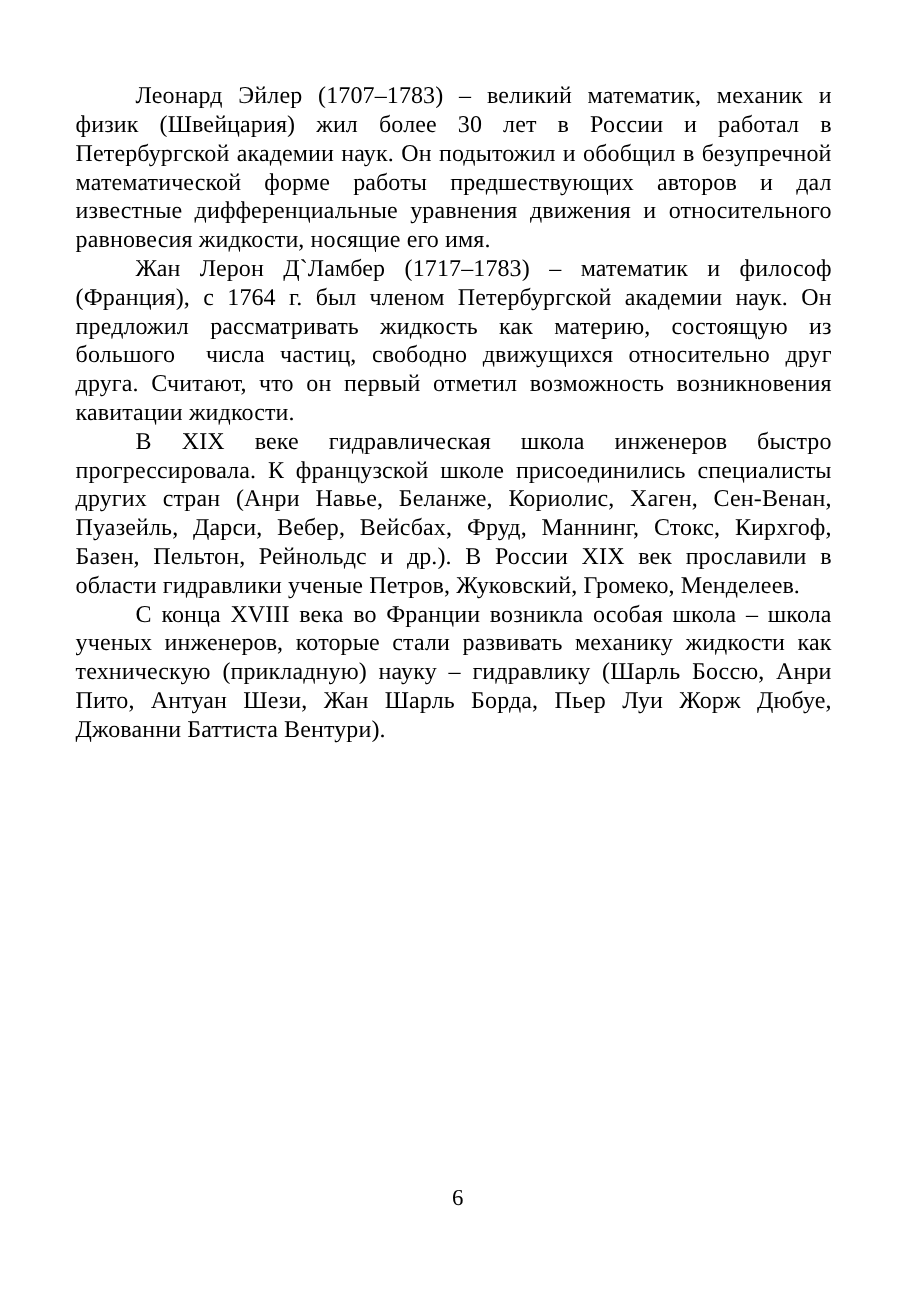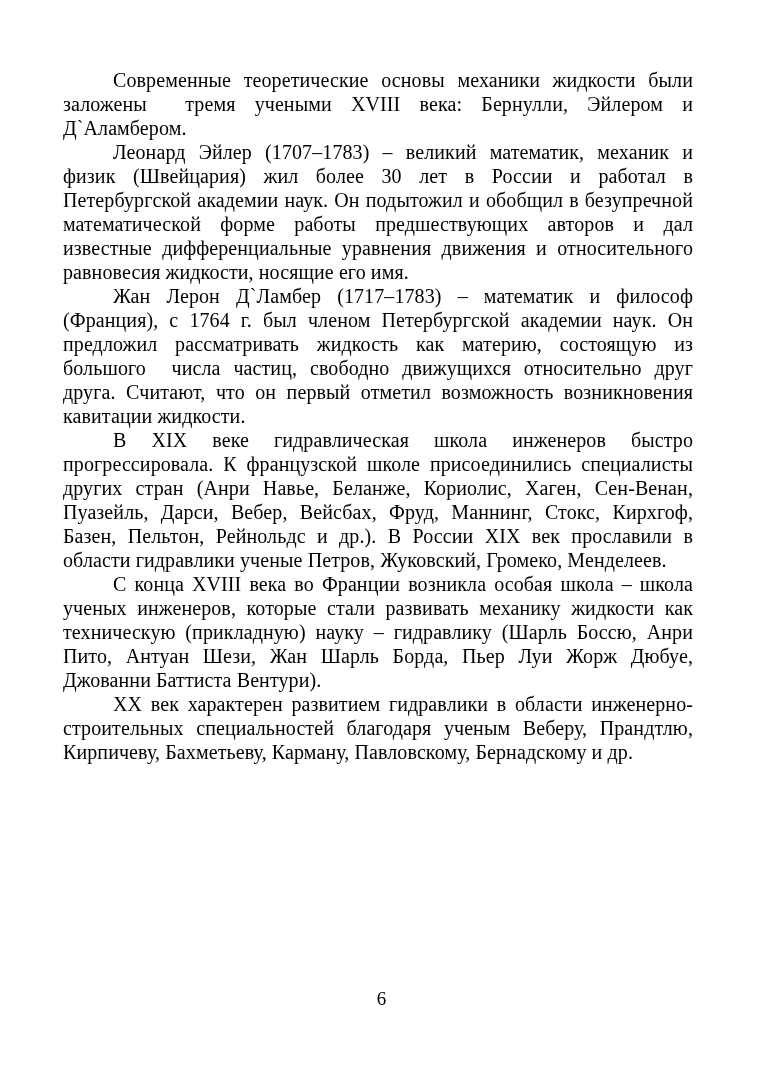--- a/index.html
+++ b/index.html
@@ -40,22 +40,20 @@
     text-align: center;
     font-size: 19px;
     line-height: 22px;
   }
 </style>
 </head>
 <body>
 
 <div class="page">
   <div class="text-block">
-    <p>Современные теоретические основы механики жидкости были заложены  тремя учеными XVIII века: Бернулли, Эйлером и Д`Аламбером.</p>
     <p>Леонард Эйлер (1707–1783) – великий математик, механик и физик (Швейцария) жил более 30 лет в России и работал в Петербургской академии наук. Он подытожил и обобщил в безупречной математической форме работы предшествующих авторов и дал известные дифференциальные уравнения движения и относительного равновесия жидкости, носящие его имя.</p>
     <p>Жан Лерон Д`Ламбер (1717–1783) – математик и философ (Франция), с 1764 г. был членом Петербургской академии наук. Он предложил рассматривать жидкость как материю, состоящую из большого  числа частиц, свободно движущихся относительно друг друга. Считают, что он первый отметил возможность возникновения кавитации жидкости.</p>
     <p>В XIX веке гидравлическая школа инженеров быстро прогрессировала. К французской школе присоединились специалисты других стран (Анри Навье, Беланже, Кориолис, Хаген, Сен-Венан, Пуазейль, Дарси, Вебер, Вейсбах, Фруд, Маннинг, Стокс, Кирхгоф, Базен, Пельтон, Рейнольдс и др.). В России XIX век прославили в области гидравлики ученые Петров, Жуковский, Громеко, Менделеев.</p>
     <p>С конца XVIII века во Франции возникла особая школа – школа ученых инженеров, которые стали развивать механику жидкости как техническую (прикладную) науку – гидравлику (Шарль Боссю, Анри Пито, Антуан Шези, Жан Шарль Борда, Пьер Луи Жорж Дюбуе, Джованни Баттиста Вентури).</p>
-    <p>ХХ век характерен развитием гидравлики в области инженерно-строительных специальностей благодаря ученым Веберу, Прандтлю, Кирпичеву, Бахметьеву, Карману, Павловскому, Бернадскому и др.</p>
   </div>
 
   <div class="page-number">6</div>
 </div>
 
 </body></html>

